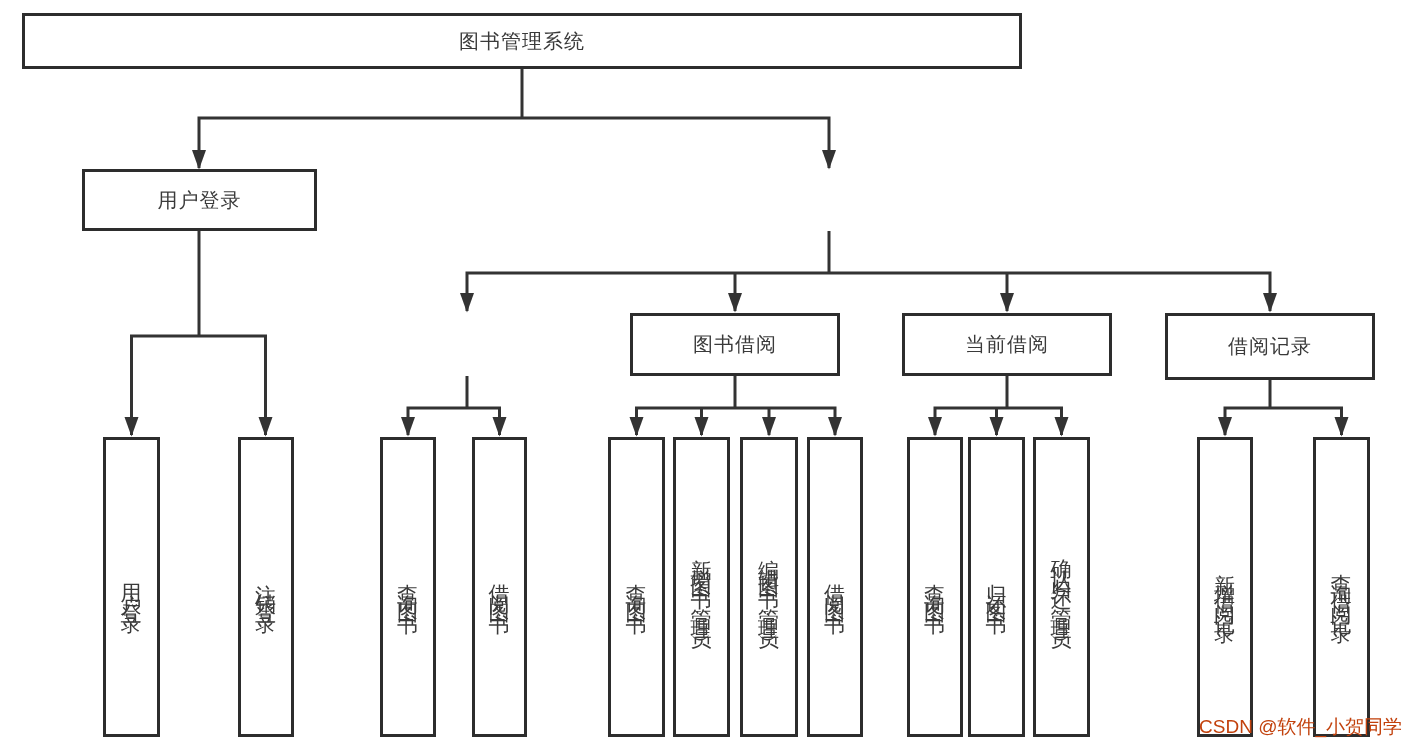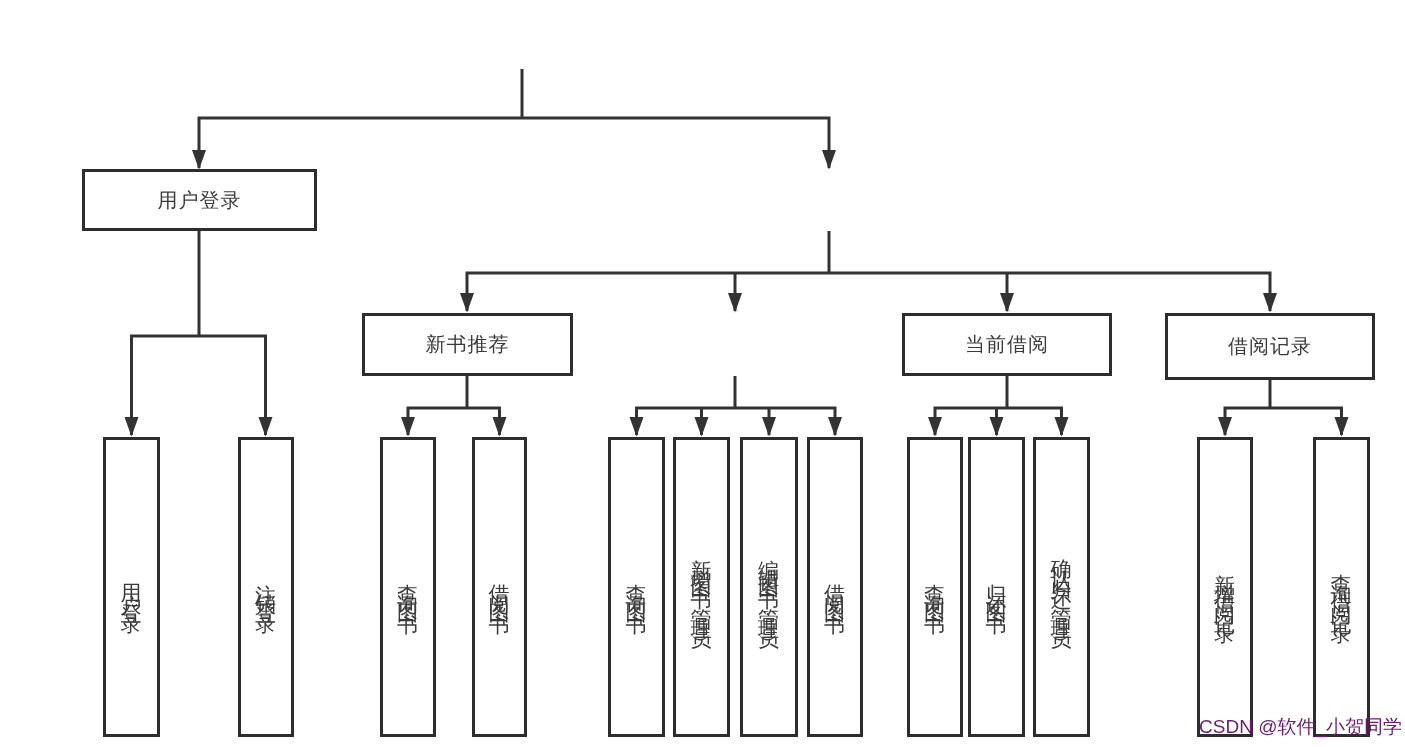--- a/index.html
+++ b/index.html
@@ -44,21 +44,21 @@
     letter-spacing: 10px;
     line-height: 1;
   }
   .watermark {
     position: absolute;
     left: 1180px;
     top: 714px;
     width: 222px;
     text-align: right;
     font-size: 19px;
-    color: #701a75;
+    color: #c2410c;
     z-index: 3;
     white-space: nowrap;
   }
 </style>
 </head>
 <body>
 
 <div class="canvas">
 
   <svg class="connectors" width="1405" height="747" viewBox="0 0 1405 747">
@@ -89,24 +89,25 @@
 
       <path d="M1007,376 V408"></path>
       <path d="M935,435 V408 H1061.5 V435" marker-start="url(#ah)" marker-end="url(#ah)"></path>
       <path d="M996.5,408 V435" marker-end="url(#ah)"></path>
 
       <path d="M1270,376 V408"></path>
       <path d="M1225,435 V408 H1341.5 V435" marker-start="url(#ah)" marker-end="url(#ah)"></path>
     </g>
   </svg>
 
+  <div class="box hbox" style="left:22px;top:13px;width:1000px;height:56px">图书管理系统</div>
 
   <div class="box hbox" style="left:82px;top:169px;width:235px;height:62px">用户登录</div>
 
-  <div class="box hbox" style="left:362px;top:313px;width:211px;height:63px">新书推荐</div>
+  <div class="box hbox" style="left:630px;top:313px;width:210px;height:63px">图书借阅</div>
   <div class="box hbox" style="left:902px;top:313px;width:210px;height:63px">当前借阅</div>
   <div class="box hbox" style="left:1165px;top:313px;width:210px;height:67px">借阅记录</div>
 
   <div class="box vbox" style="left:103px;top:437px;width:57px;height:300px">用户登录</div>
   <div class="box vbox" style="left:238px;top:437px;width:56px;height:300px">注销登录</div>
 
   <div class="box vbox" style="left:380px;top:437px;width:56px;height:300px">查询图书</div>
   <div class="box vbox" style="left:472px;top:437px;width:55px;height:300px">借阅图书</div>
 
   <div class="box vbox" style="left:608px;top:437px;width:57px;height:300px">查询图书</div>

